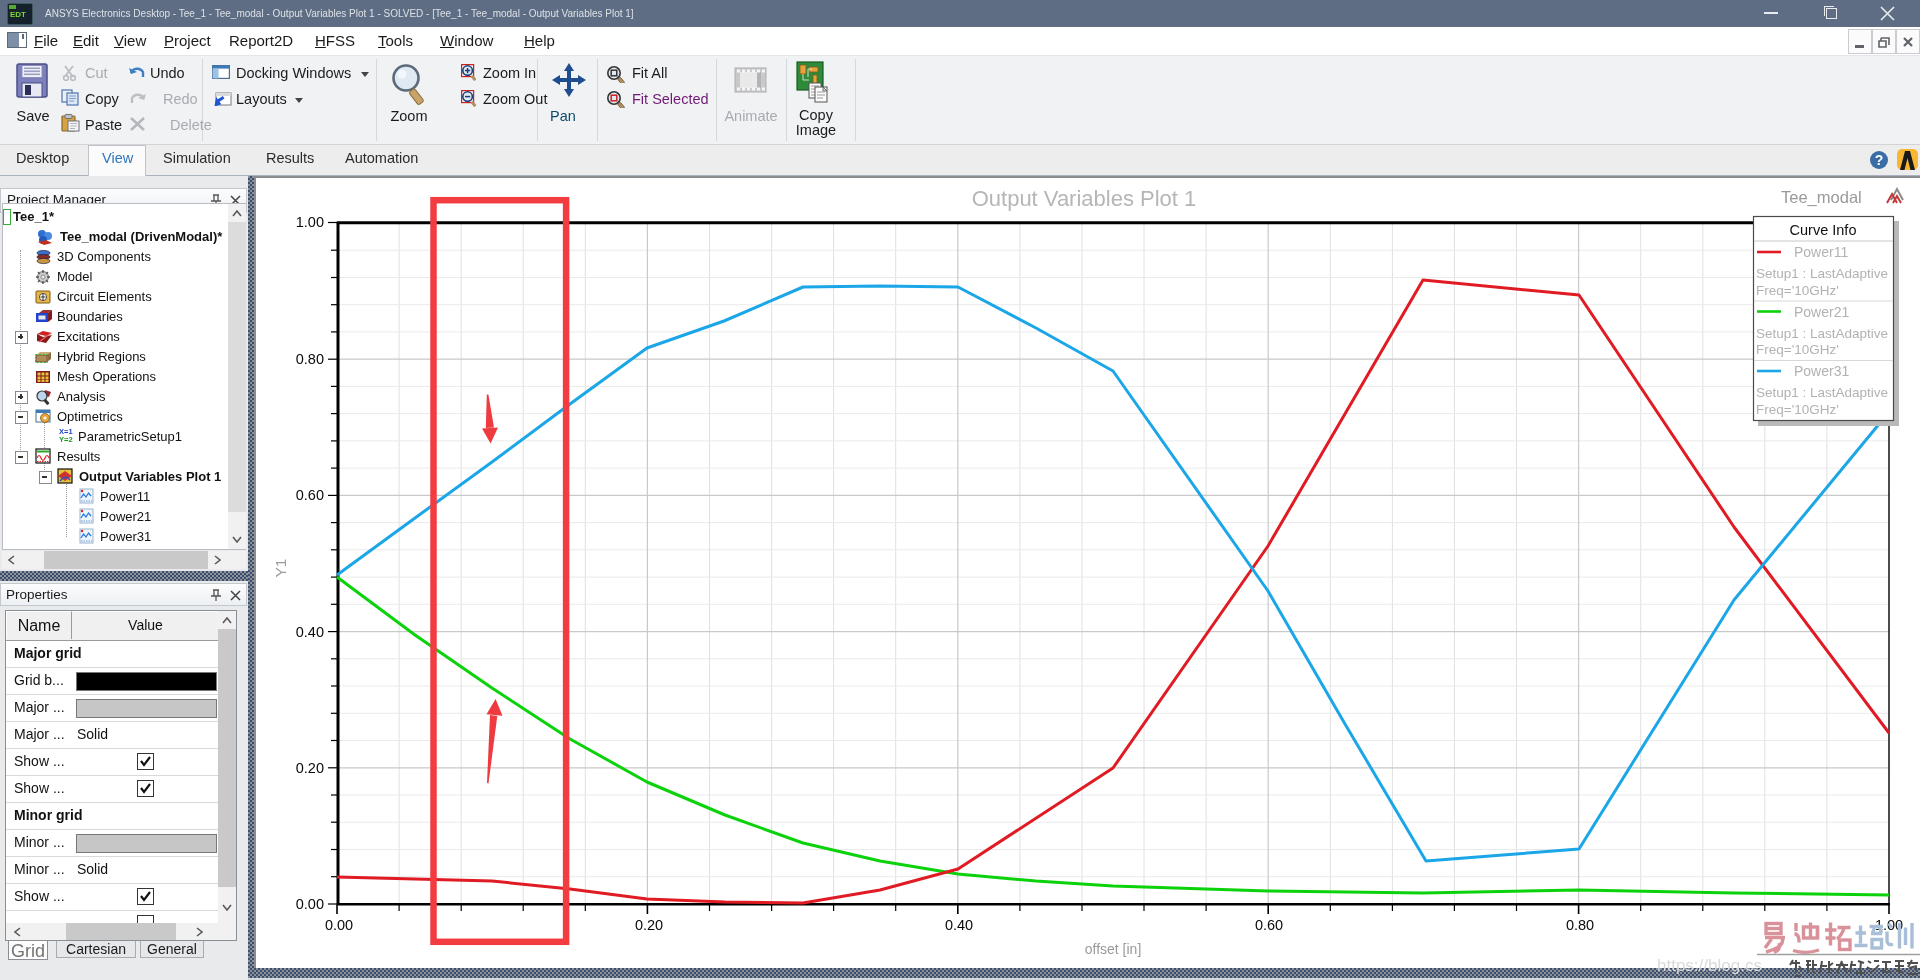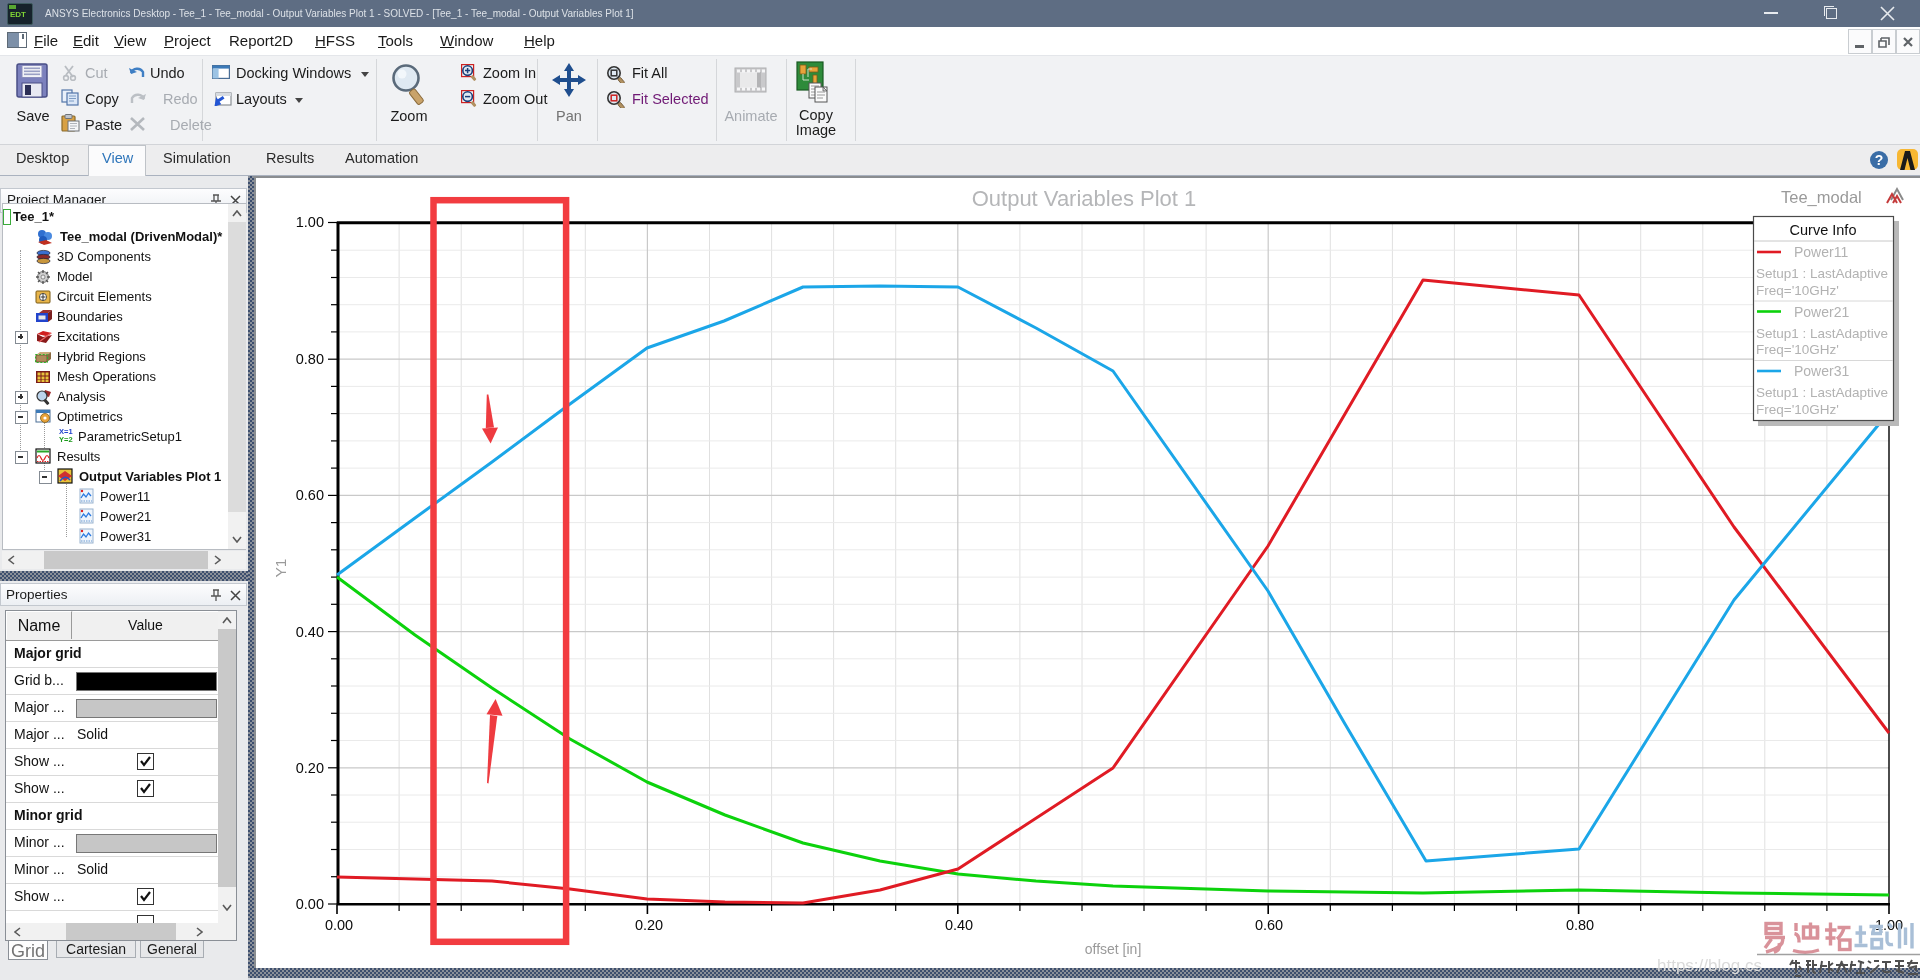--- a/index.html
+++ b/index.html
@@ -154,21 +154,21 @@
       <rect x="0.6" y="0.6" width="12" height="12" fill="none" stroke="#cc2222" stroke-width="1.2"></rect>
       <circle cx="6.6" cy="6.6" r="4.8" fill="#dfe9f2" stroke="#1a3f7a" stroke-width="1.6"></circle>
       <path d="M4,6.6 h5.2" stroke="#1a3f7a" stroke-width="1.5"></path>
       <rect x="11" y="11" width="3" height="6" rx="1" fill="#b09060" transform="rotate(-40 12.5 14)"></rect>
     </svg>
     <div class="abs" style="left:483px;top:35px;font-size:14.5px;color:#1b1b1b;">Zoom Out</div>
 
     <svg class="abs" style="left:550px;top:6px;" width="38" height="40">
       <path d="M19,1 L24,9 L21,9 L21,16 L28,16 L28,13 L36,18 L28,23 L28,20 L21,20 L21,27 L24,27 L19,35 L14,27 L17,27 L17,20 L10,20 L10,23 L2,18 L10,13 L10,16 L17,16 L17,9 L14,9 Z" fill="#1f4e8e"></path>
     </svg>
-    <div class="abs" style="left:550px;top:52px;width:38px;text-align:center;font-size:14.5px;color:#737373;">Pan</div>
+    <div class="abs" style="left:550px;top:52px;width:38px;font-size:14.5px;color:#0c4a6e;">Pan</div>
 
     <svg class="abs" style="left:606px;top:9px;" width="22" height="18">
       <circle cx="8" cy="8" r="6.2" fill="#dfe9f2" stroke="#333" stroke-width="1.6"></circle>
       <rect x="5.2" y="5.2" width="5.6" height="5.6" fill="none" stroke="#333" stroke-width="1.5"></rect>
       <rect x="13.5" y="12.5" width="3.4" height="7" rx="1" fill="#b09060" stroke="#6d5433" stroke-width="0.8" transform="rotate(-40 15 16)"></rect>
     </svg>
     <div class="abs" style="left:632px;top:9px;font-size:14.5px;color:#1b1b1b;">Fit All</div>
     <svg class="abs" style="left:606px;top:34px;" width="22" height="18">
       <circle cx="8" cy="8" r="6.2" fill="#dfe9f2" stroke="#333" stroke-width="1.6"></circle>
       <rect x="5.2" y="5.2" width="5.6" height="5.6" fill="none" stroke="#cc2222" stroke-width="1.5"></rect>

